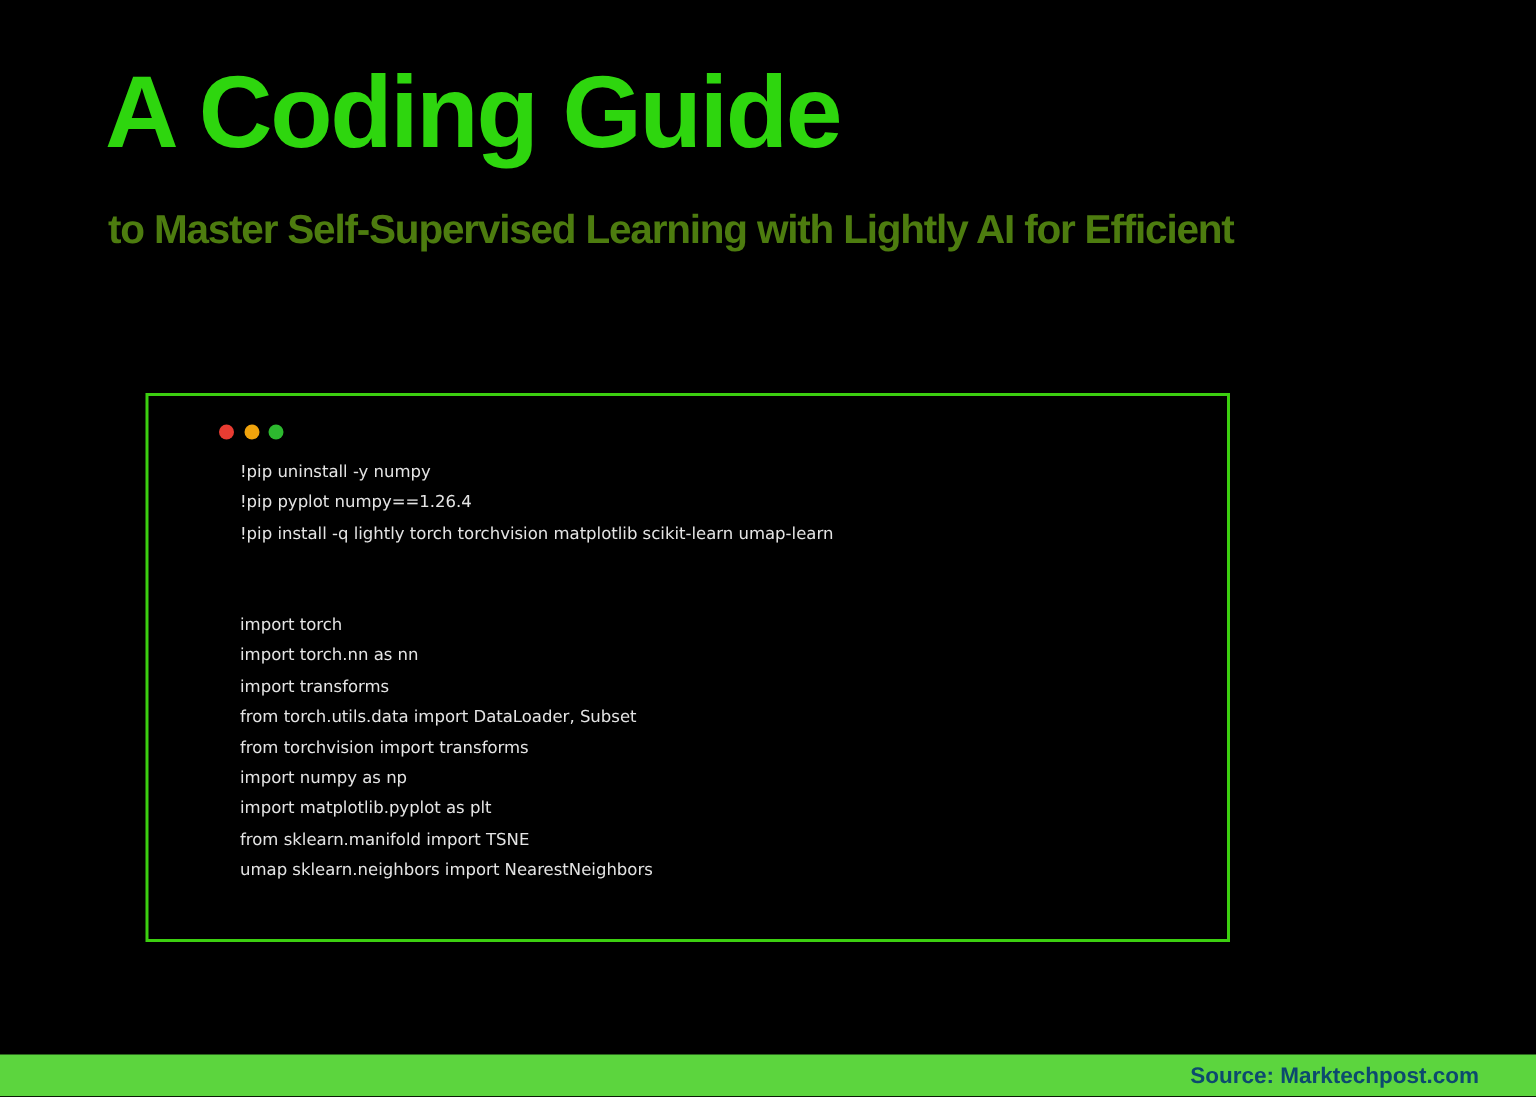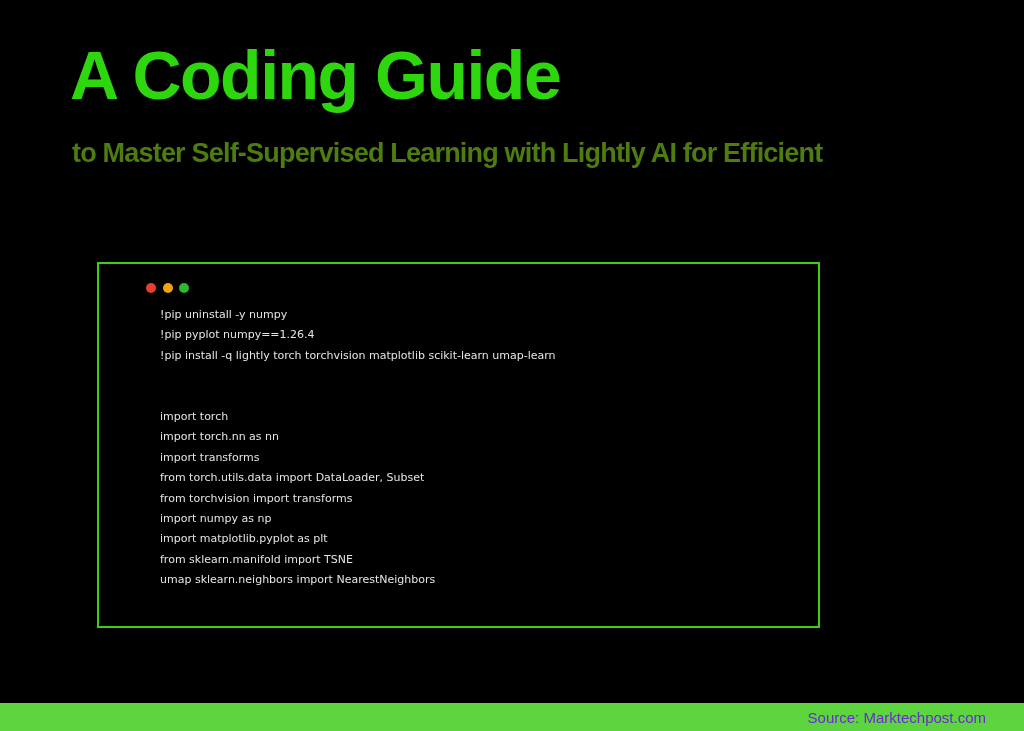--- a/index.html
+++ b/index.html
@@ -77,23 +77,23 @@
     width: 100%;
     height: 28px;
     background: #5cd53e;
     box-sizing: border-box;
     display: flex;
     align-items: center;
     justify-content: flex-end;
     padding-right: 38px;
   }
   .footer span {
-    color: #6d28d9;
+    color: #0c4a6e;
     font-size: 15px;
-    font-weight: 400;
+    font-weight: 700;
     font-family: "Liberation Sans", sans-serif;
   }
 </style>
 </head>
 <body>
 
 <div class="canvas">
 
   <h1 class="title">A Coding Guide</h1>
 

